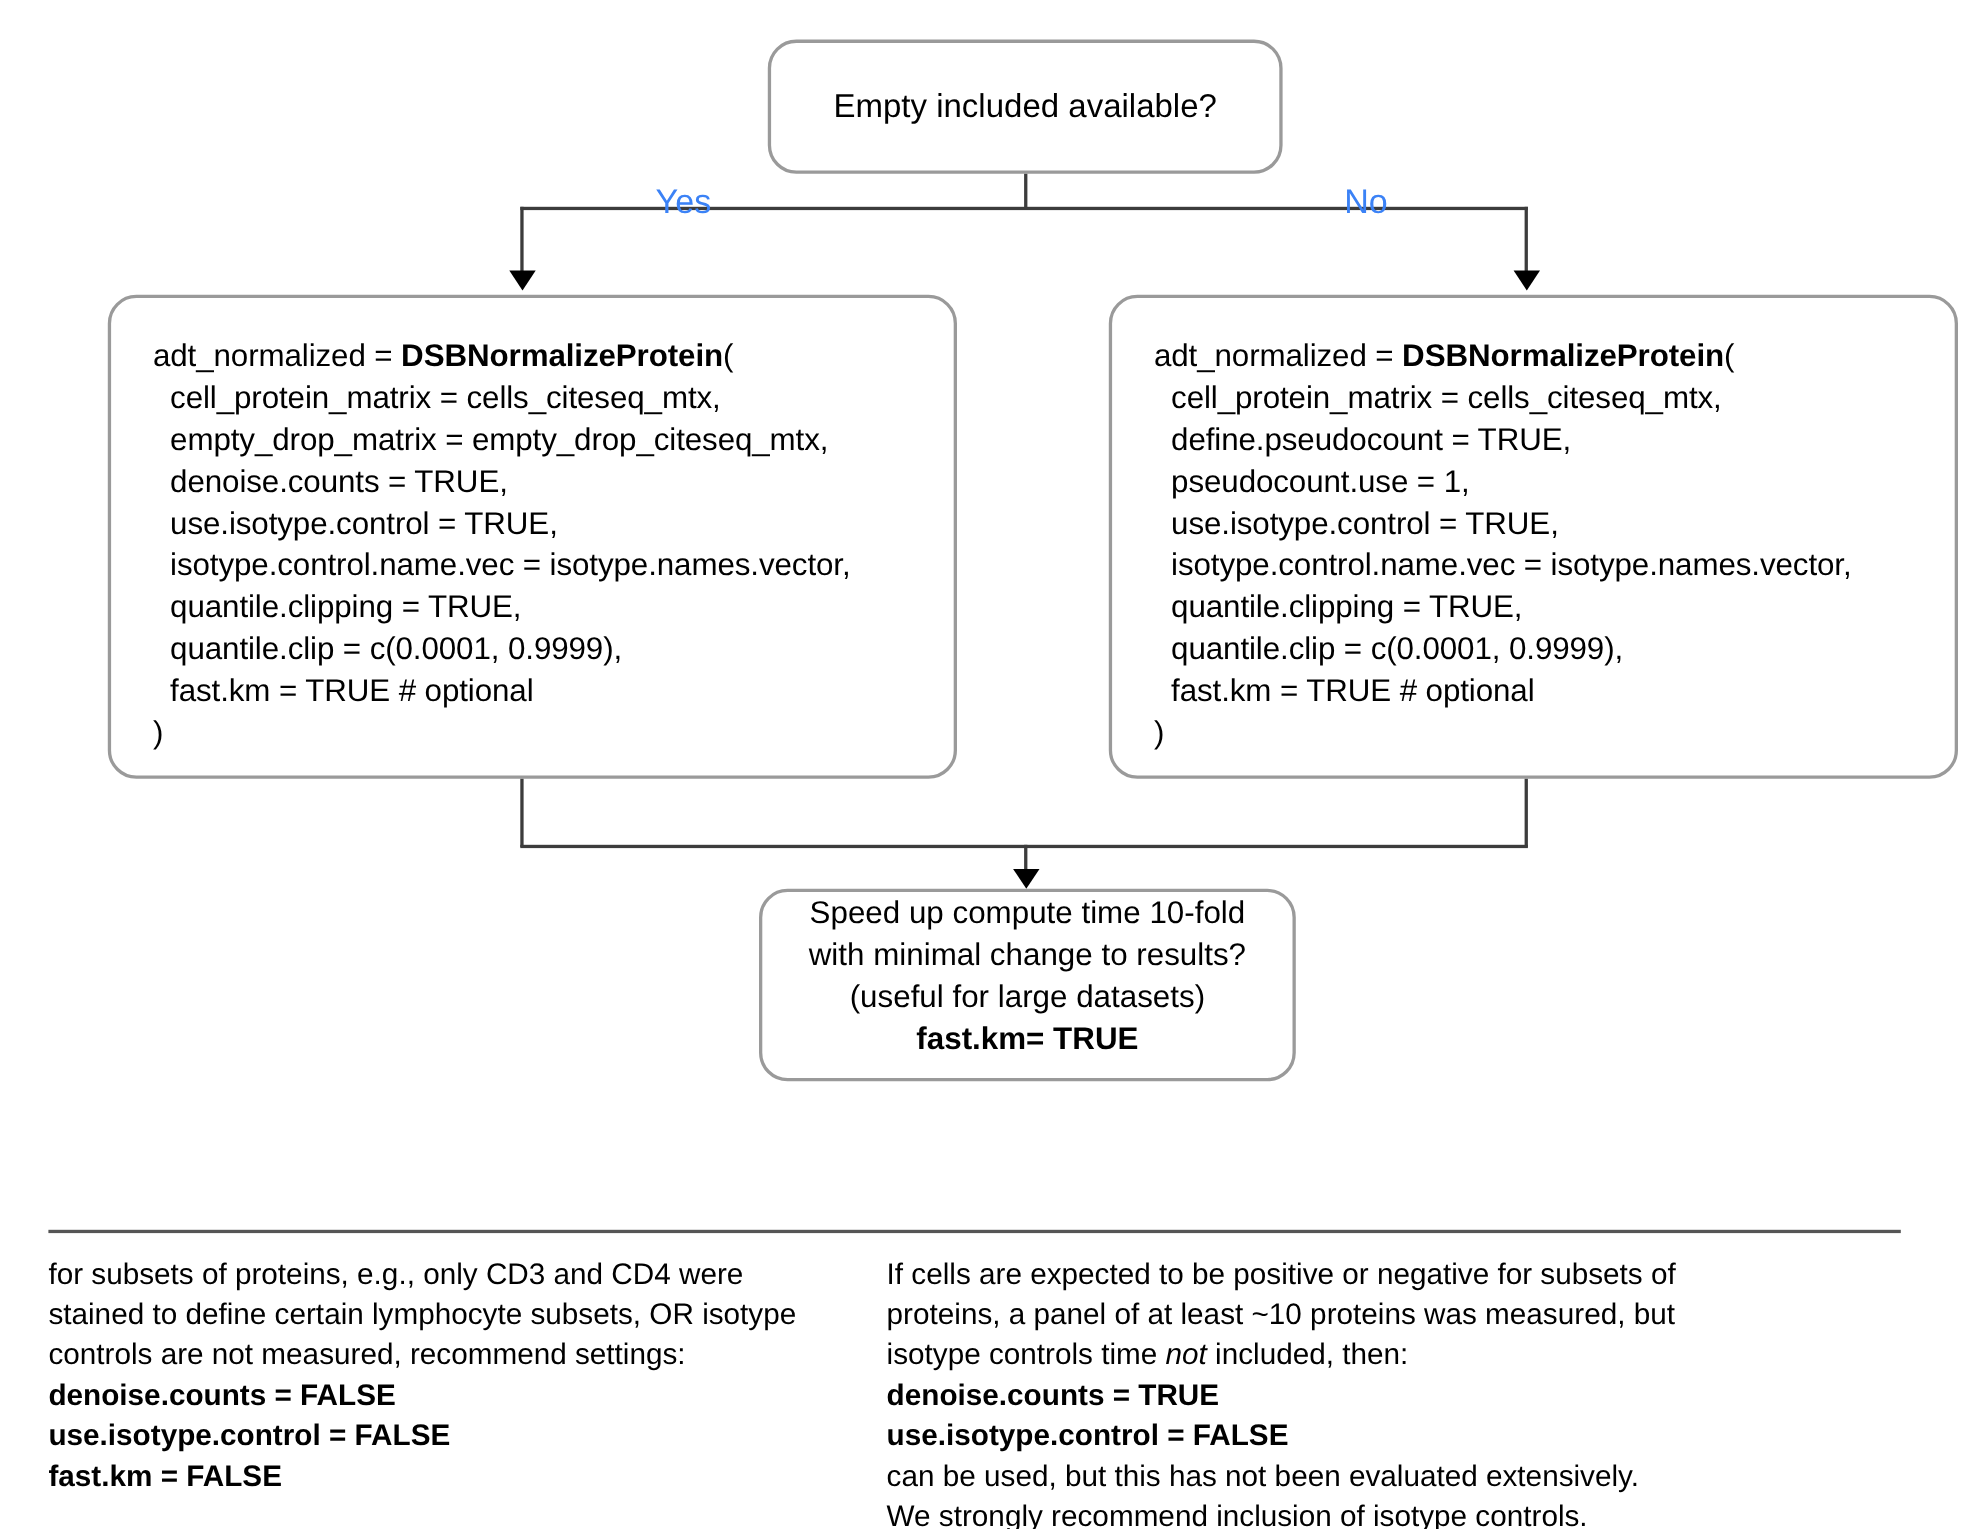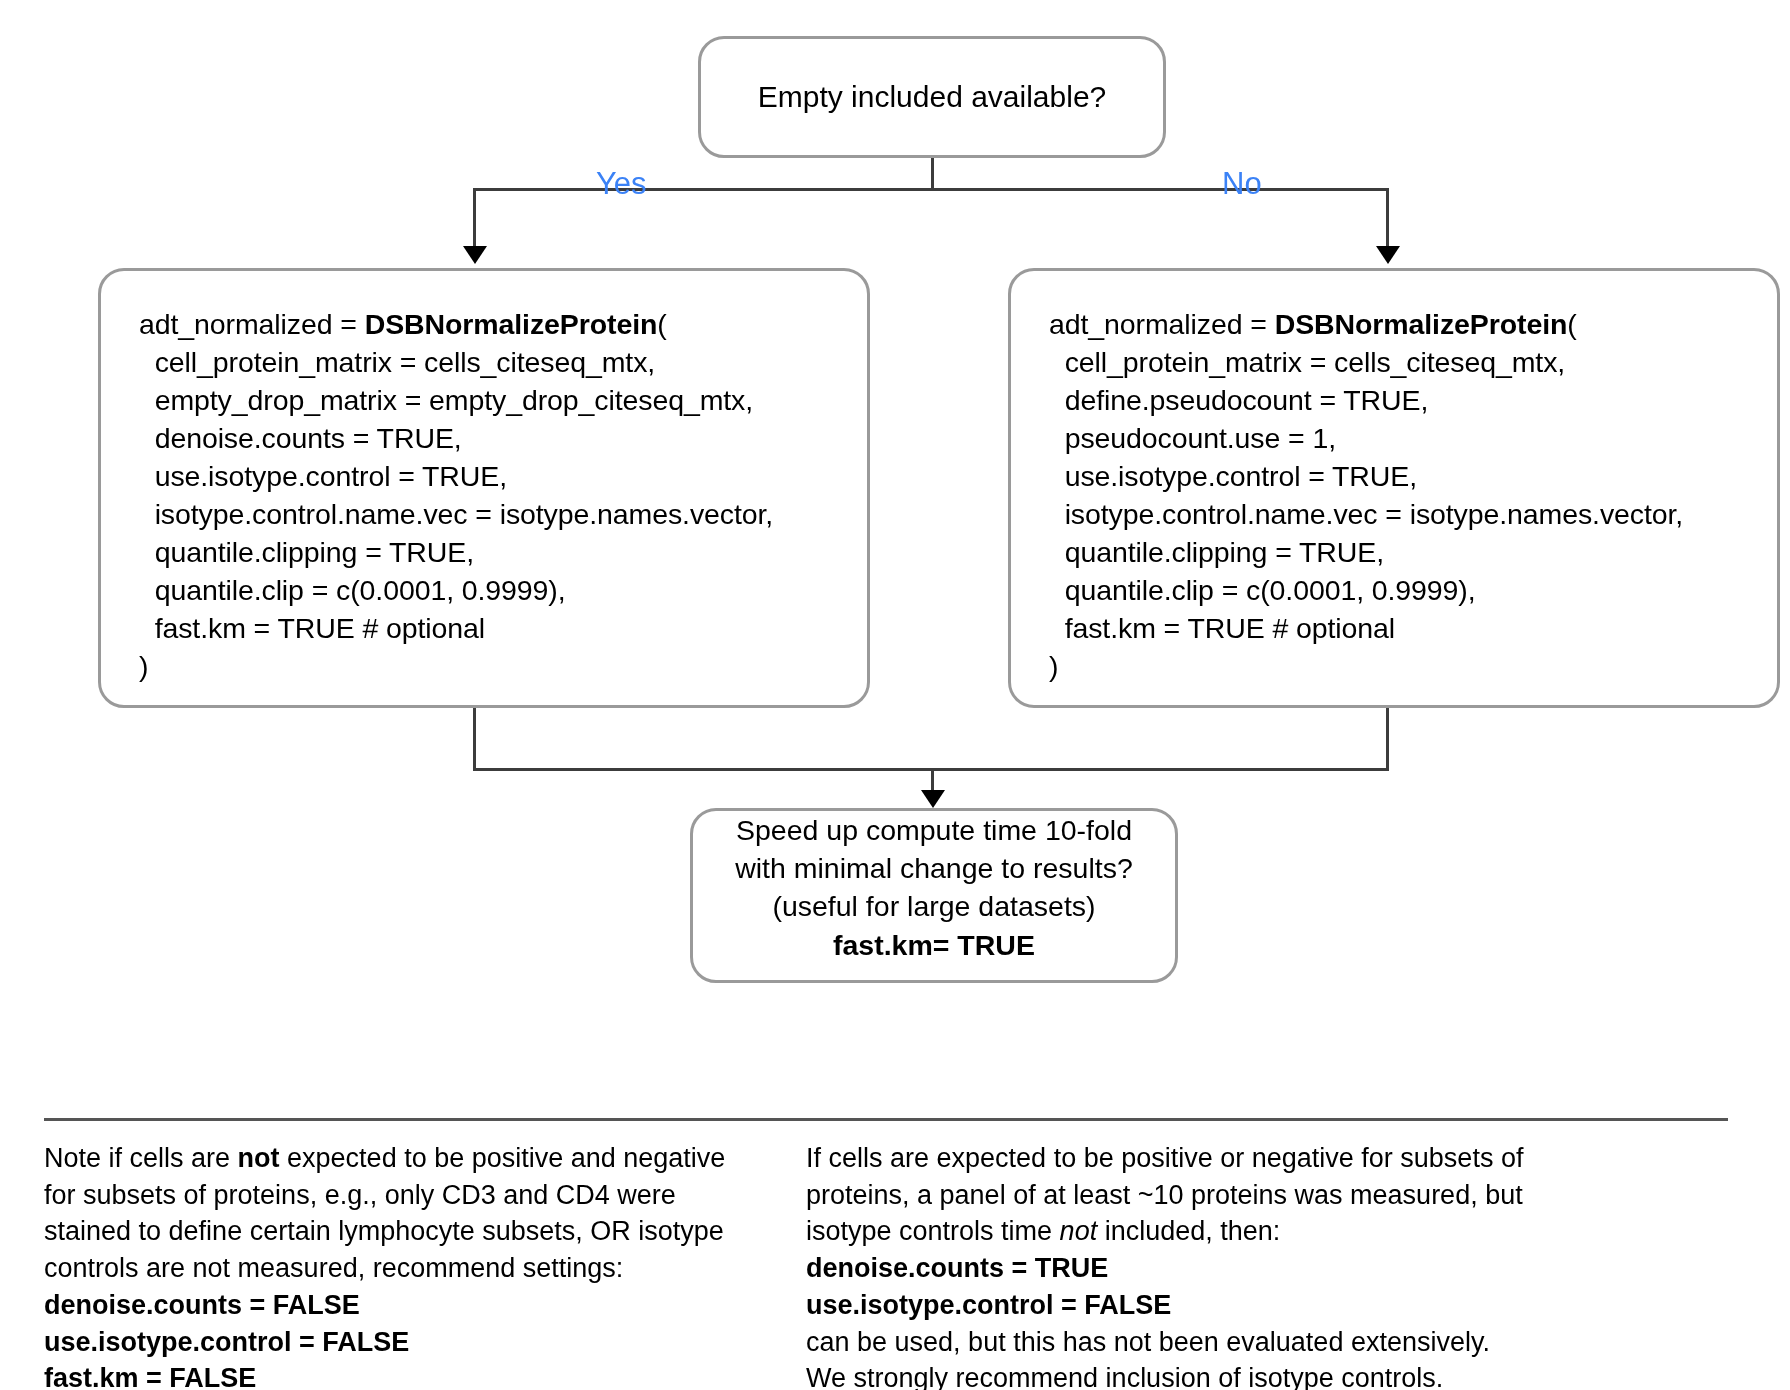--- a/index.html
+++ b/index.html
@@ -205,21 +205,20 @@
   <div class="conn v-line" id="stem-merge"></div>
   <div class="arrow-down" id="arrow-merge"></div>
 
   <div class="node" id="node-speed">
     <div class="node-text"><div>Speed up compute time 10-fold</div><div>with minimal change to results?</div><div>(useful for large datasets)</div><div class="bold">fast.km= TRUE</div></div>
   </div>
 
   <div id="notes-rule"></div>
 
   <div class="note-col" id="note-left">
-      <div class="note-line"><span>Note if cells are </span><span class="b">not</span><span> expected to be positive and negative</span></div>
       <div class="note-line"><span>for subsets of proteins, e.g., only CD3 and CD4 were</span></div>
       <div class="note-line"><span>stained to define certain lymphocyte subsets, OR isotype</span></div>
       <div class="note-line"><span>controls are not measured, recommend settings:</span></div>
       <div class="note-line"><span class="b">denoise.counts = FALSE</span></div>
       <div class="note-line"><span class="b">use.isotype.control = FALSE</span></div>
       <div class="note-line"><span class="b">fast.km = FALSE</span></div>
     </div>
 
   <div class="note-col" id="note-right">
       <div class="note-line"><span>If cells are expected to be positive or negative for subsets of</span></div>

